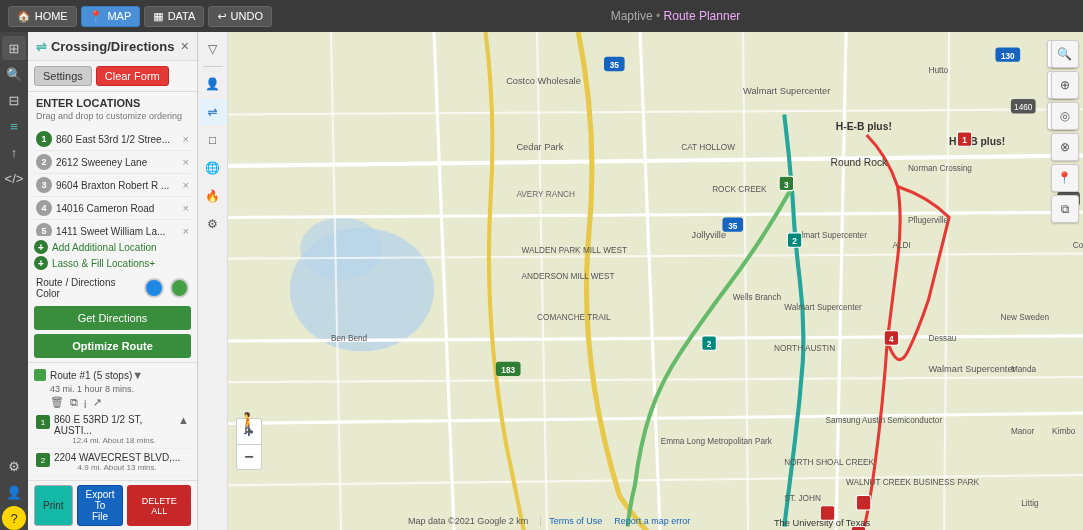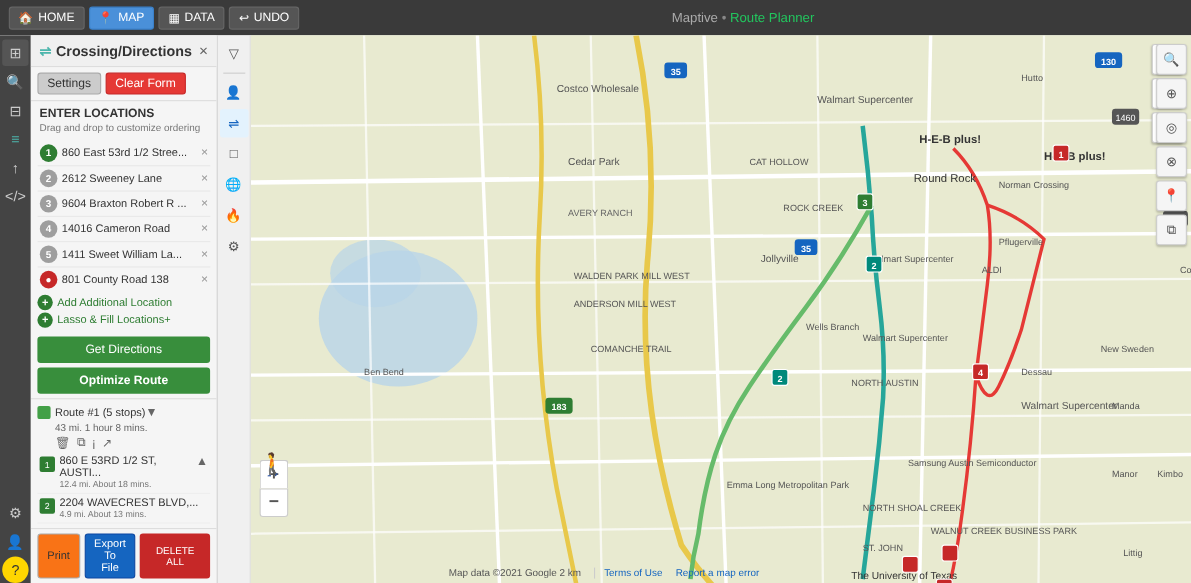--- a/index.html
+++ b/index.html
@@ -61,24 +61,24 @@
     .route-label { display: flex; align-items: center; gap: 4px; font-size: 10px; color: #333; }
     .route-color-box { width: 12px; height: 12px; background: #43a047; border-radius: 2px; }
     .route-expand { color: #666; cursor: pointer; font-size: 11px; }
     .route-info { font-size: 9px; color: #666; padding-left: 16px; margin-top: 1px; }
     .route-icons { display: flex; gap: 6px; padding-left: 16px; padding-top: 2px; }
     .route-icon-btn { color: #666; cursor: pointer; font-size: 11px; }
 
     .stop-item { display: flex; align-items: flex-start; gap: 4px; padding: 3px 2px; border-bottom: 1px solid #eee; }
     .stop-num { width: 14px; height: 14px; border-radius: 2px; background: #2e7d32; color: #fff; font-size: 8px; display: flex; align-items: center; justify-content: center; flex-shrink: 0; margin-top: 1px; }
     .stop-text { font-size: 10px; color: #333; flex: 1; }
-    .stop-dist { font-size: 8px; color: #777; }
+    .stop-dist { font-size: 8px; color: #777; text-align: center; }
 
     .sidebar-footer { border-top: 1px solid #ddd; padding: 4px 6px; display: flex; gap: 4px; }
-    .btn-print { background: #f97316; border: 1px solid #aaa; padding: 3px 8px; border-radius: 3px; font-size: 10px; cursor: pointer; color: #333; }
+    .btn-print { background: #14b8a6; border: 1px solid #aaa; padding: 3px 8px; border-radius: 3px; font-size: 10px; cursor: pointer; color: #333; }
     .btn-export { background: #1565c0; border: 1px solid #0d47a1; padding: 3px 8px; border-radius: 3px; font-size: 10px; cursor: pointer; color: #fff; flex: 1; }
 
     
     .tools-bar { width: 30px; background: #f0f0f0; border-right: 1px solid #ddd; display: flex; flex-direction: column; align-items: center; padding-top: 4px; gap: 2px; flex-shrink: 0; }
     .tool-item { width: 26px; height: 26px; display: flex; align-items: center; justify-content: center; color: #555; cursor: pointer; border-radius: 3px; font-size: 12px; }
     .tool-item.active { background: #e3f2fd; color: #1565c0; }
     .tool-divider { width: 20px; height: 1px; background: #ccc; margin: 2px 0; }
 
     
     .map-area { flex: 1; position: relative; overflow: hidden; background: #e8ead0; }
@@ -109,21 +109,21 @@
   </div>
   <div class="topbar-btn">
     <span>▦</span>
     <span>DATA</span>
   </div>
   <div class="topbar-btn">
     <span>↩</span>
     <span>UNDO</span>
   </div>
   <div class="topbar-title">
-    <span>Maptive</span> <span style="color:#888">•</span> <span style="color:#22c55e">Route Planner</span>
+    <span>Maptive</span> <span style="color:#888">•</span> <span style="color:#f0abfc">Route Planner</span>
   </div>
 </div>
 
 <div class="main">
 
   <div class="icon-bar">
     <div class="icon-bar-item active" title="Layers">⊞</div>
     <div class="icon-bar-item" title="Search">🔍</div>
     <div class="icon-bar-item" title="Filter">⊟</div>
     <div class="icon-bar-item" title="Route" style="color:#4db6ac;">≡</div>
@@ -191,20 +191,25 @@
       <div class="add-btn">
         <div class="add-icon">+</div>
         <span>Add Additional Location</span>
       </div>
       <div class="add-btn">
         <div class="add-icon">+</div>
         <span>Lasso &amp; Fill Locations+</span>
       </div>
     </div>
 
+    <div class="color-section">
+      <span>Route / Directions Color</span>
+      <div class="color-swatch color-blue"></div>
+      <div class="color-swatch color-green"></div>
+    </div>
 
     <div class="action-btns">
       <button class="btn-directions">Get Directions</button>
       <button class="btn-optimize">Optimize Route</button>
     </div>
 
     <div class="route-section">
       <div class="route-header">
         <div class="route-label">
           <div class="route-color-box"></div>

